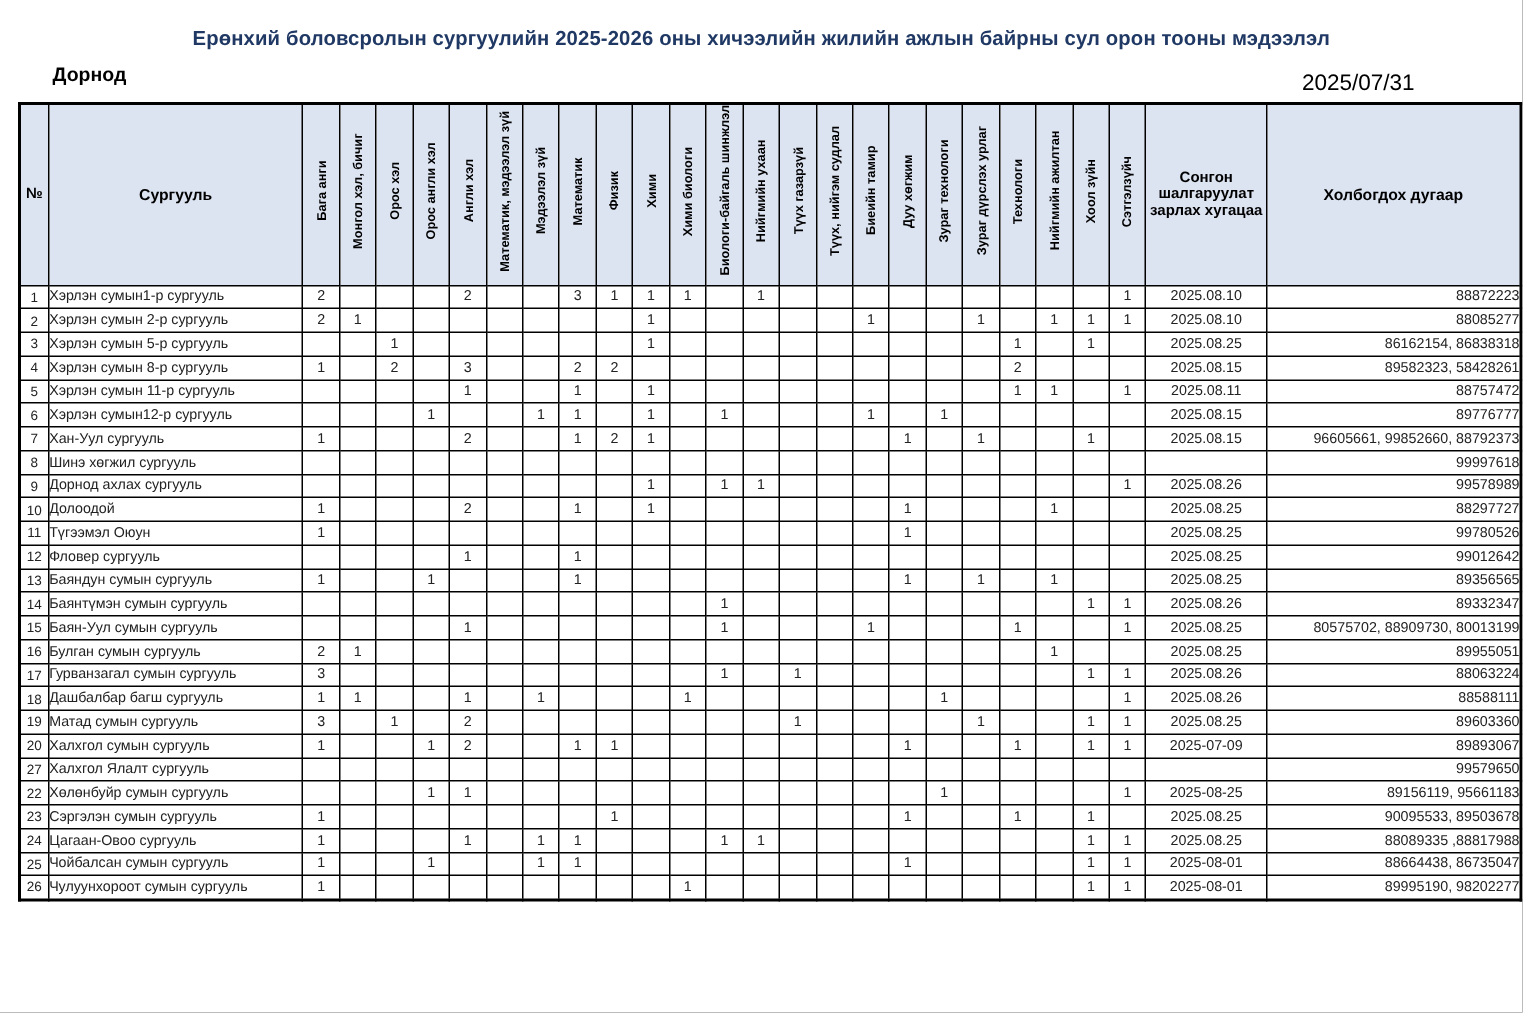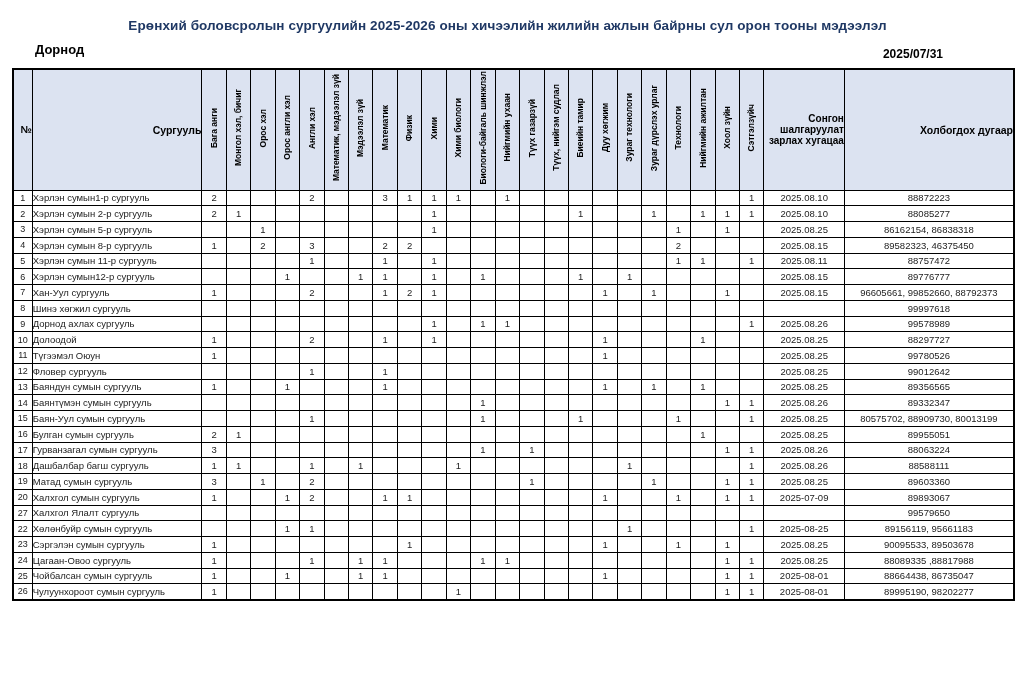--- a/index.html
+++ b/index.html
@@ -28,39 +28,39 @@
     top: 42px;
     left: 35px;
     font-weight: bold;
     font-size: 13px;
     color: #000;
   }
   .report-date {
     position: absolute;
     top: 47px;
     right: 72px;
-    font-weight: bold;
-    font-size: 12px;
+    font-weight: normal;
+    font-size: 15px;
     color: #000;
   }
   table.vacancy {
     position: absolute;
     top: 68px;
     left: 12px;
     border-collapse: collapse;
     table-layout: fixed;
   }
   table.vacancy th, table.vacancy td {
     border: 1px solid #000;
     padding: 0;
     overflow: hidden;
   }
   table.vacancy { border: 2px solid #000; }
   thead tr { height: 121px; }
-  thead th { background: var(--header-bg, #dce3f1); vertical-align: middle; text-align: right; }
+  thead th { background: var(--header-bg, #dce3f1); vertical-align: middle; }
   .th-no     { width: 18px;  font-size: 10px;   font-weight: bold; }
   .th-school { width: 170px; font-size: 10.5px; font-weight: bold; }
   .th-vert   { width: 24px;  text-align: center; }
   .th-date   { width: 80px;  font-size: 10px;   font-weight: bold; padding: 0 6px; }
   .th-contact{ width: 169px; font-size: 10.5px; font-weight: bold; }
   .vert-text {
     display: inline-block;
     writing-mode: vertical-rl;
     transform: rotate(180deg);
     white-space: nowrap;
@@ -69,21 +69,21 @@
     line-height: 1;
     max-height: 116px;
     color: #000;
   }
   tbody tr { height: 15.75px; }
   tbody td { font-size: 9.5px; color: #222; background: #fff; }
   .td-no      { text-align: center; font-size: 9px; }
   .td-school  { text-align: left; padding-left: 3px; white-space: nowrap; }
   .td-val     { text-align: center; }
   .td-date    { text-align: center; }
-  .td-contact { text-align: center; padding-left: 4px; white-space: nowrap; }
+  .td-contact { text-align: right; padding-left: 4px; white-space: nowrap; }
   .footer-bar {
     position: absolute;
     left: 0;
     right: 0;
     top: 631px;
     height: 27px;
     background: var(--header-bg, #dce3f1);
     display: flex;
     align-items: center;
   }
@@ -242,21 +242,21 @@
           <td class="td-val"></td>
           <td class="td-val"></td>
           <td class="td-val"></td>
           <td class="td-val"></td>
           <td class="td-val"></td>
           <td class="td-val">2</td>
           <td class="td-val"></td>
           <td class="td-val"></td>
           <td class="td-val"></td>
           <td class="td-date">2025.08.15</td>
-          <td class="td-contact">89582323, 46375450</td>
+          <td class="td-contact">89582323, 58428261</td>
         </tr>
         <tr>
           <td class="td-no">5</td>
           <td class="td-school">Хэрлэн сумын 11-р сургууль</td>
           <td class="td-val"></td>
           <td class="td-val"></td>
           <td class="td-val"></td>
           <td class="td-val"></td>
           <td class="td-val">1</td>
           <td class="td-val"></td>

